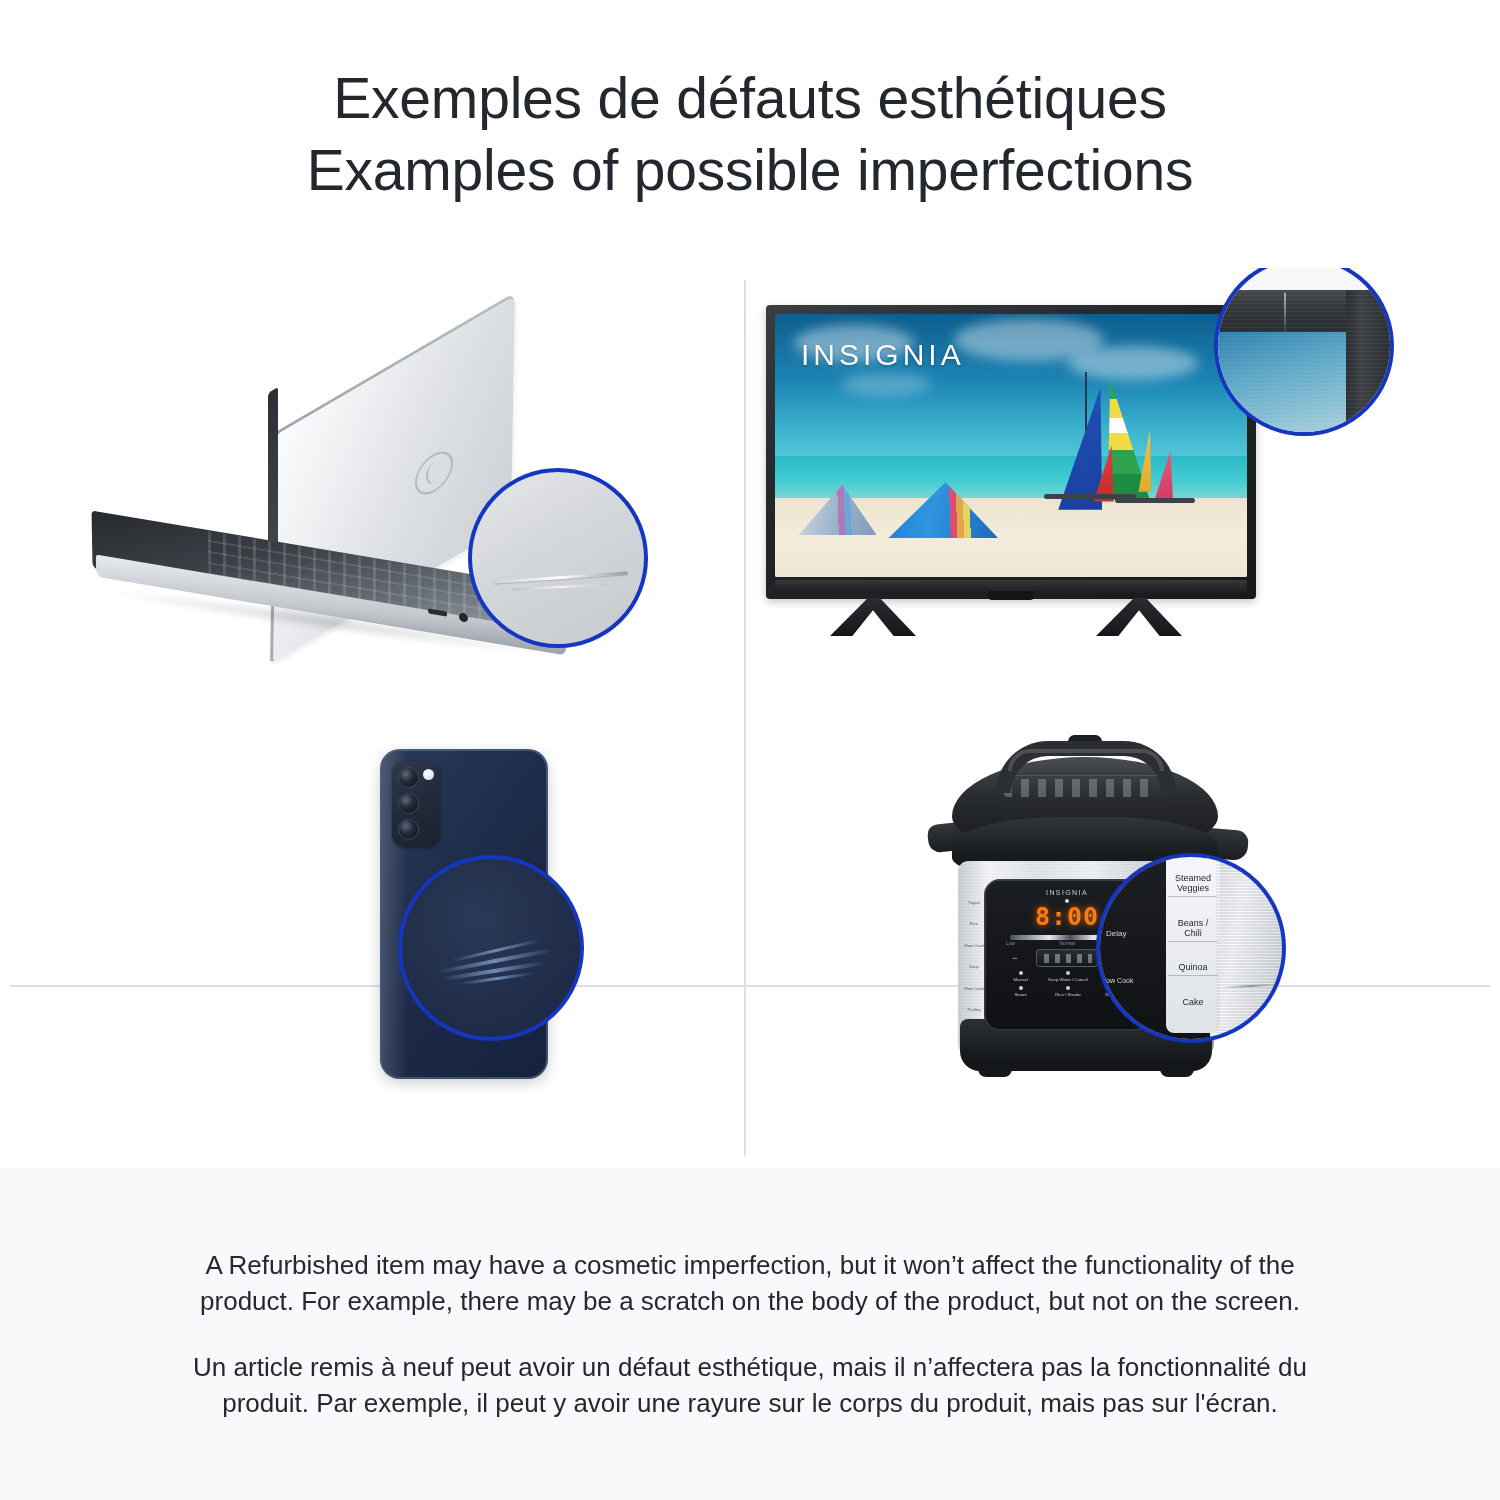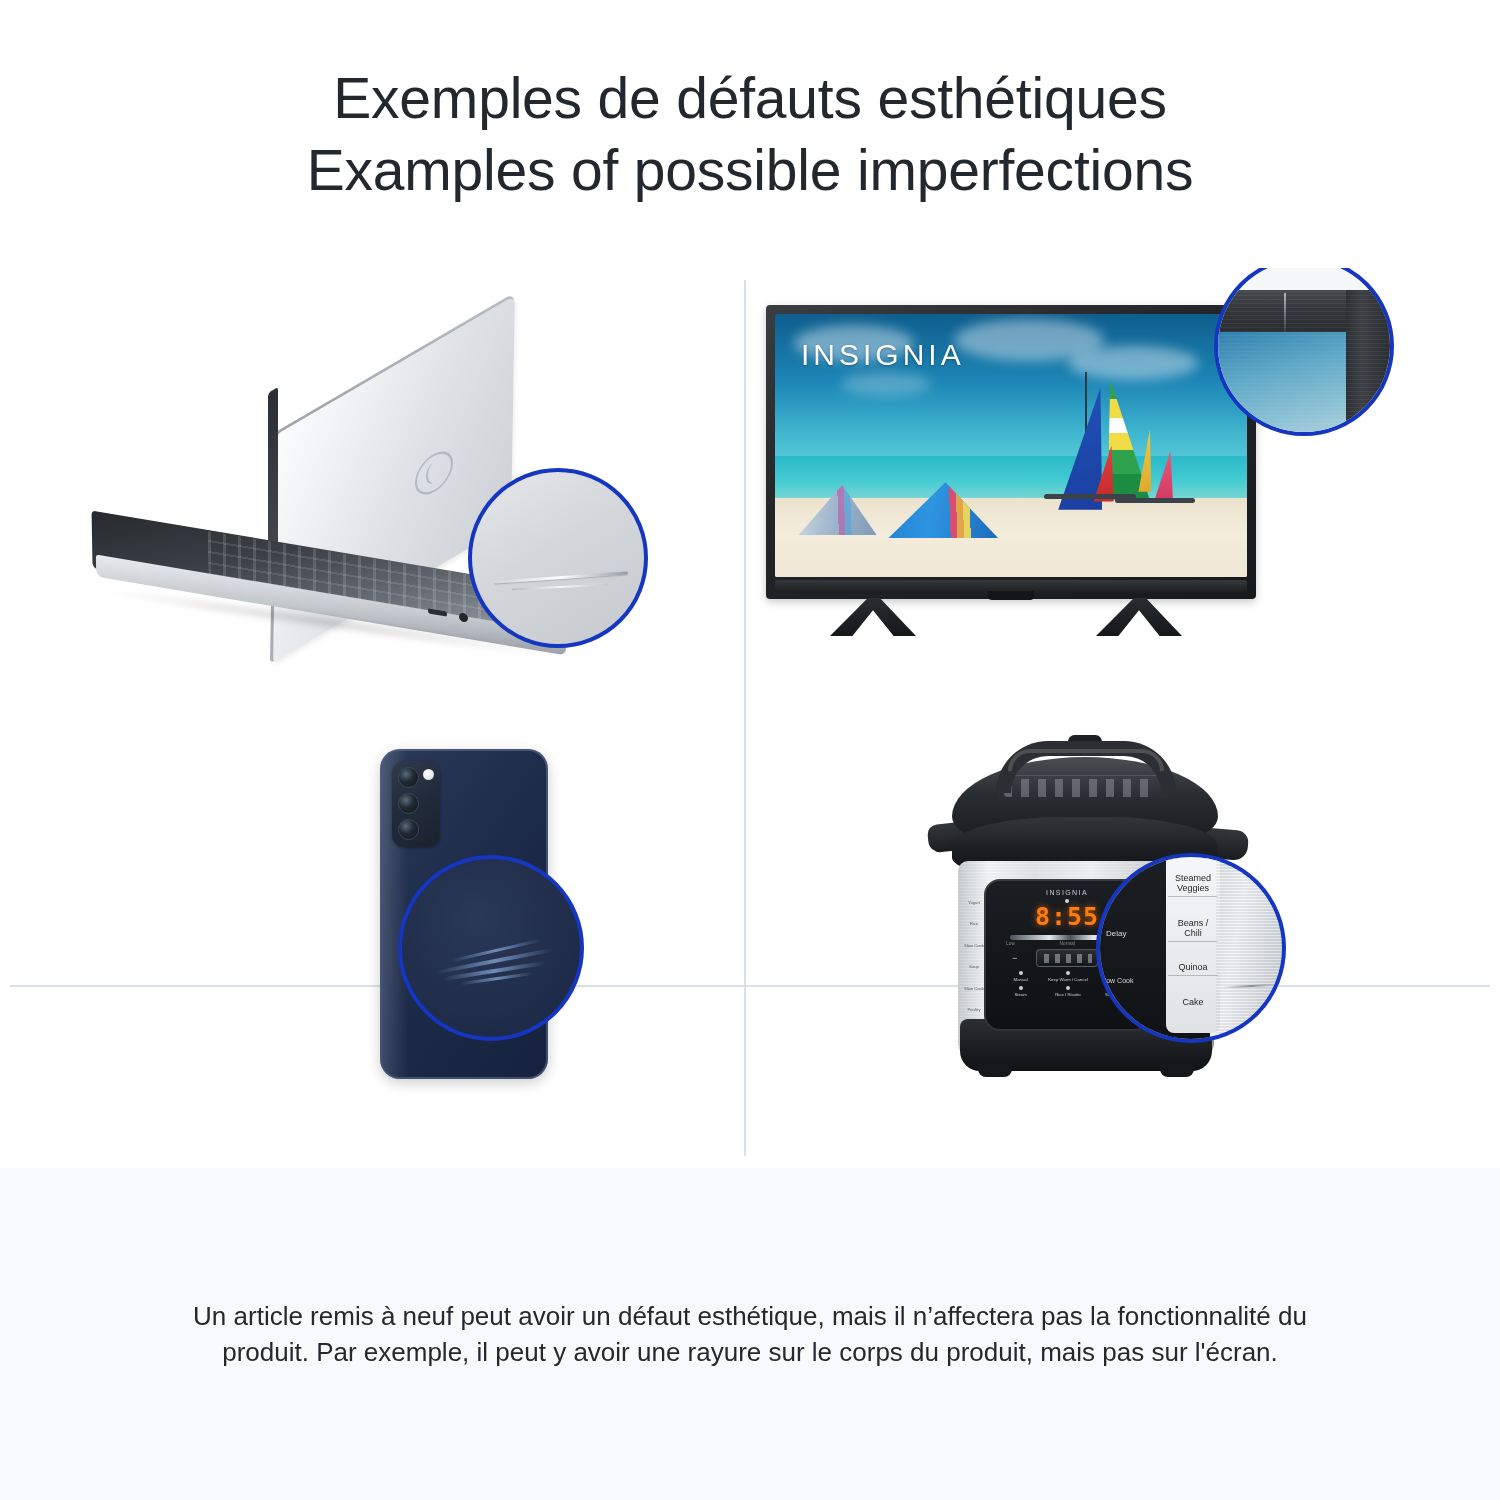--- a/index.html
+++ b/index.html
@@ -469,21 +469,21 @@
     position:absolute;left:0;top:1168px;width:1500px;height:332px;
     background:#f7f9fb;
     display:flex;flex-direction:column;align-items:center;justify-content:center;
     box-sizing:border-box;padding:0 170px;
   }
   .fp{
     text-align:center;font-size:26px;line-height:36px;color:#25292f;
     max-width:1140px;font-weight:400;
   }
   .fp.en{margin:0 0 30px 0;}
-  .fp.fr{margin:8px;}
+  .fp.fr{margin:0;}
 </style>
 </head>
 <body>
 
 <div class="page">
 
   <div class="header">
     <div class="title-line">Exemples de défauts esthétiques</div>
     <div class="title-line">Examples of possible imperfections</div>
   </div>
@@ -600,21 +600,21 @@
           <div class="ck-leftbtn">Rice</div>
           <div class="ck-leftbtn">Slow Cook</div>
           <div class="ck-leftbtn">Soup</div>
           <div class="ck-leftbtn">Slow Cook</div>
           <div class="ck-leftbtn">Poultry</div>
         </div>
 
         <div class="ck-panel">
           <div class="ck-brand">INSIGNIA</div>
           <div class="ck-dot"></div>
-          <div class="ck-display">8:55</div>
+          <div class="ck-display">8:00</div>
           <div class="ck-progress"></div>
           <div class="ck-plabel">
             <span>Low</span>
             <span>Normal</span>
             <span>High</span>
           </div>
           <div class="ck-minus">−</div>
           <div class="ck-keypad"></div>
           <div class="ck-plus">+</div>
           <div class="ck-btns">
@@ -665,16 +665,17 @@
             <div class="mc-btn">Cake</div>
           </div>
           <div class="mc-tex"></div>
           <div class="mc-scr"></div>
         </div>
       </div>
     </div>
   </div>
 
   <div class="footer">
+    <p class="fp en">A Refurbished item may have a cosmetic imperfection, but it won’t affect the functionality of the product. For example, there may be a scratch on the body of the product, but not on the screen.</p>
     <p class="fp fr">Un article remis à neuf peut avoir un défaut esthétique, mais il n’affectera pas la fonctionnalité du produit. Par exemple, il peut y avoir une rayure sur le corps du produit, mais pas sur l'écran.</p>
   </div>
 
 </div>
 
 </body></html>

